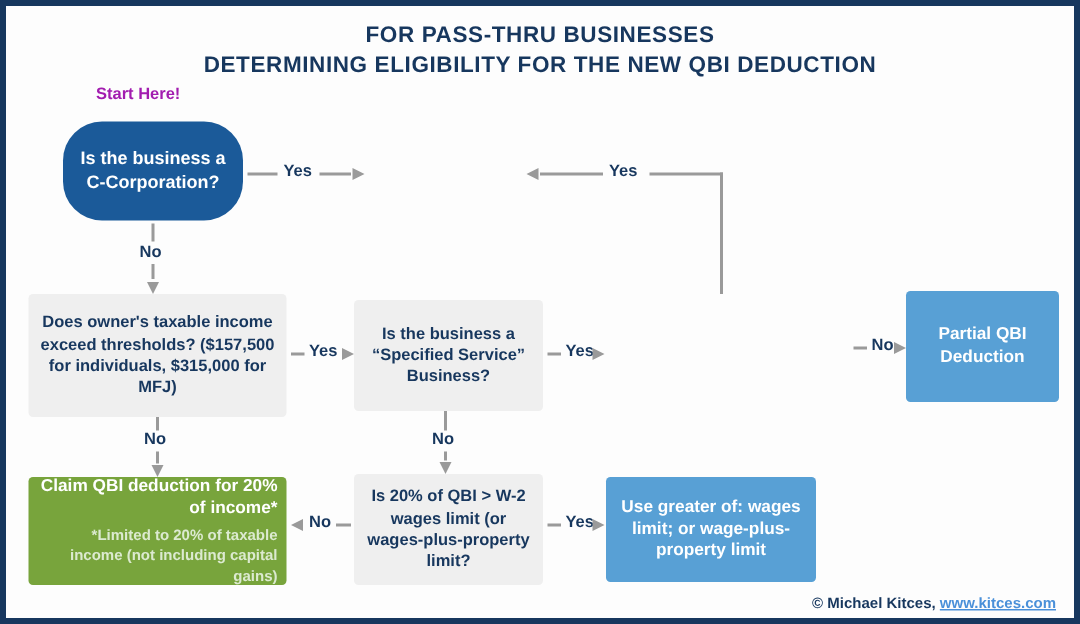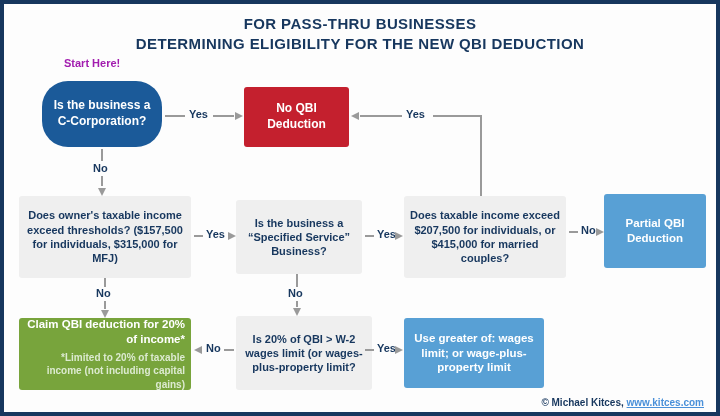--- a/index.html
+++ b/index.html
@@ -58,23 +58,20 @@
     <div>FOR PASS-THRU BUSINESSES</div>
     <div>DETERMINING ELIGIBILITY FOR THE NEW QBI DEDUCTION</div>
   </div>
 
   <div class="start">Start Here!</div>
 
   <div class="node dark-blue" style="left:38px;top:77px;width:120px;height:66px;border-radius:26px;">
     <span>Is the business a C-Corporation?</span>
   </div>
 
-  <div class="node red" style="left:240px;top:83px;width:105px;height:60px;">
-    <span>No QBI Deduction</span>
-  </div>
 
   <div class="line hline" style="left:161px;top:111px;width:20px;"></div>
   <span class="yn" style="left:185px;top:104px;">Yes</span>
   <div class="line hline" style="left:209px;top:111px;width:21px;"></div>
   <div class="arr arr-right" style="left:231px;top:108px;"></div>
 
   <div class="arr arr-left" style="left:347px;top:108px;"></div>
   <div class="line hline" style="left:356px;top:111px;width:42px;"></div>
   <span class="yn" style="left:402px;top:104px;">Yes</span>
   <div class="line hline" style="left:429px;top:111px;width:49px;"></div>
@@ -86,23 +83,20 @@
   <div class="arr arr-down" style="left:94px;top:184px;"></div>
 
   <div class="node gray" style="left:15px;top:192px;width:172px;height:82px;">
     <span>Does owner's taxable income exceed thresholds? ($157,500 for individuals, $315,000 for MFJ)</span>
   </div>
 
   <div class="node gray" style="left:232px;top:196px;width:126px;height:74px;">
     <span>Is the business a “Specified Service” Business?</span>
   </div>
 
-  <div class="node gray" style="left:400px;top:192px;width:162px;height:82px;">
-    <span>Does taxable income exceed $207,500 for individuals, or $415,000 for married couples?</span>
-  </div>
 
   <div class="node light-blue" style="left:600px;top:190px;width:102px;height:74px;">
     <span>Partial QBI Deduction</span>
   </div>
 
   <div class="line hline" style="left:190px;top:231px;width:9px;"></div>
   <span class="yn" style="left:202px;top:224px;">Yes</span>
   <div class="arr arr-right" style="left:224px;top:228px;"></div>
 
   <div class="line hline" style="left:361px;top:231px;width:9px;"></div>
@@ -121,21 +115,21 @@
   <div class="line vline" style="left:292px;top:270px;height:13px;"></div>
   <span class="yn" style="left:284px;top:283px;">No</span>
   <div class="line vline" style="left:292px;top:297px;height:6px;"></div>
   <div class="arr arr-down" style="left:289px;top:304px;"></div>
 
   <div class="node green" style="left:15px;top:314px;width:172px;height:72px;text-align:right;">
     <span>Claim QBI deduction for 20% of income*</span>
     <span class="footnote">*Limited to 20% of taxable income (not including capital gains)</span>
   </div>
 
-  <div class="node gray" style="left:232px;top:312px;width:136px;height:74px;">
+  <div class="node gray" style="left:232px;top:312px;width:126px;height:74px;">
     <span>Is 20% of QBI &gt; W-2 wages limit (or wages-plus-property limit?</span>
   </div>
 
   <div class="node light-blue" style="left:400px;top:314px;width:140px;height:70px;">
     <span>Use greater of: wages limit; or wage-plus-property limit</span>
   </div>
 
   <div class="arr arr-left" style="left:190px;top:342px;"></div>
   <span class="yn" style="left:202px;top:338px;">No</span>
   <div class="line hline" style="left:220px;top:345px;width:10px;"></div>

